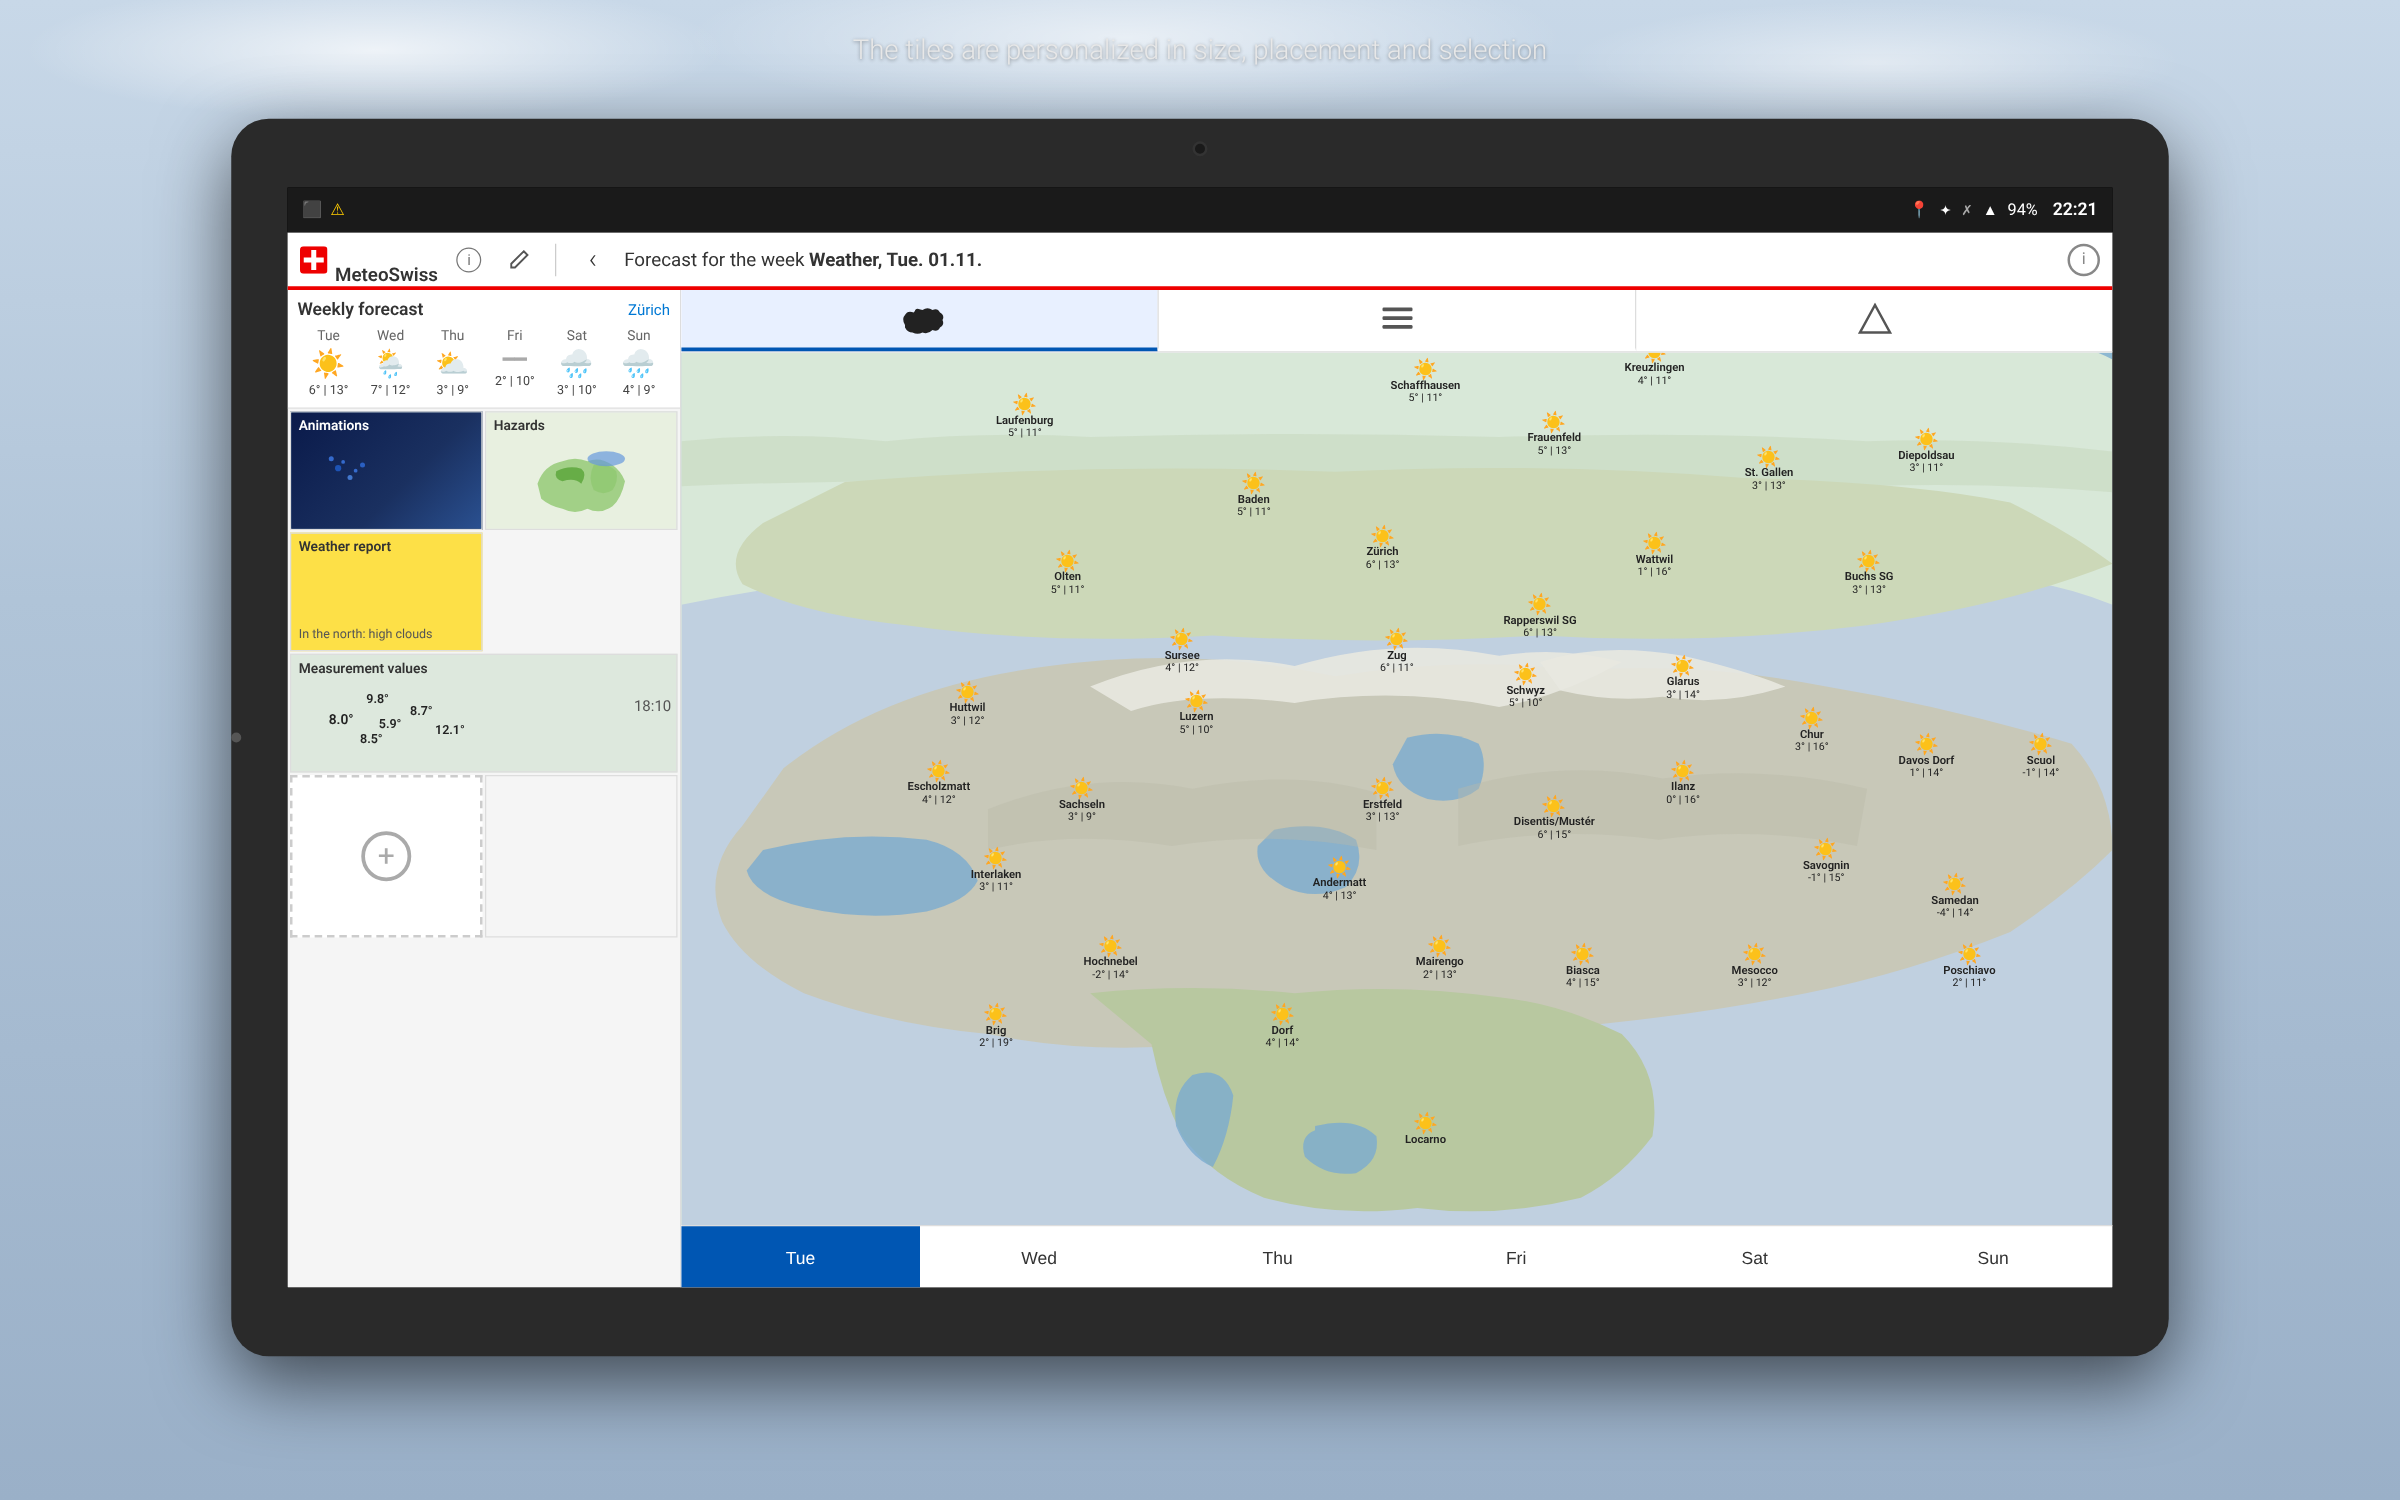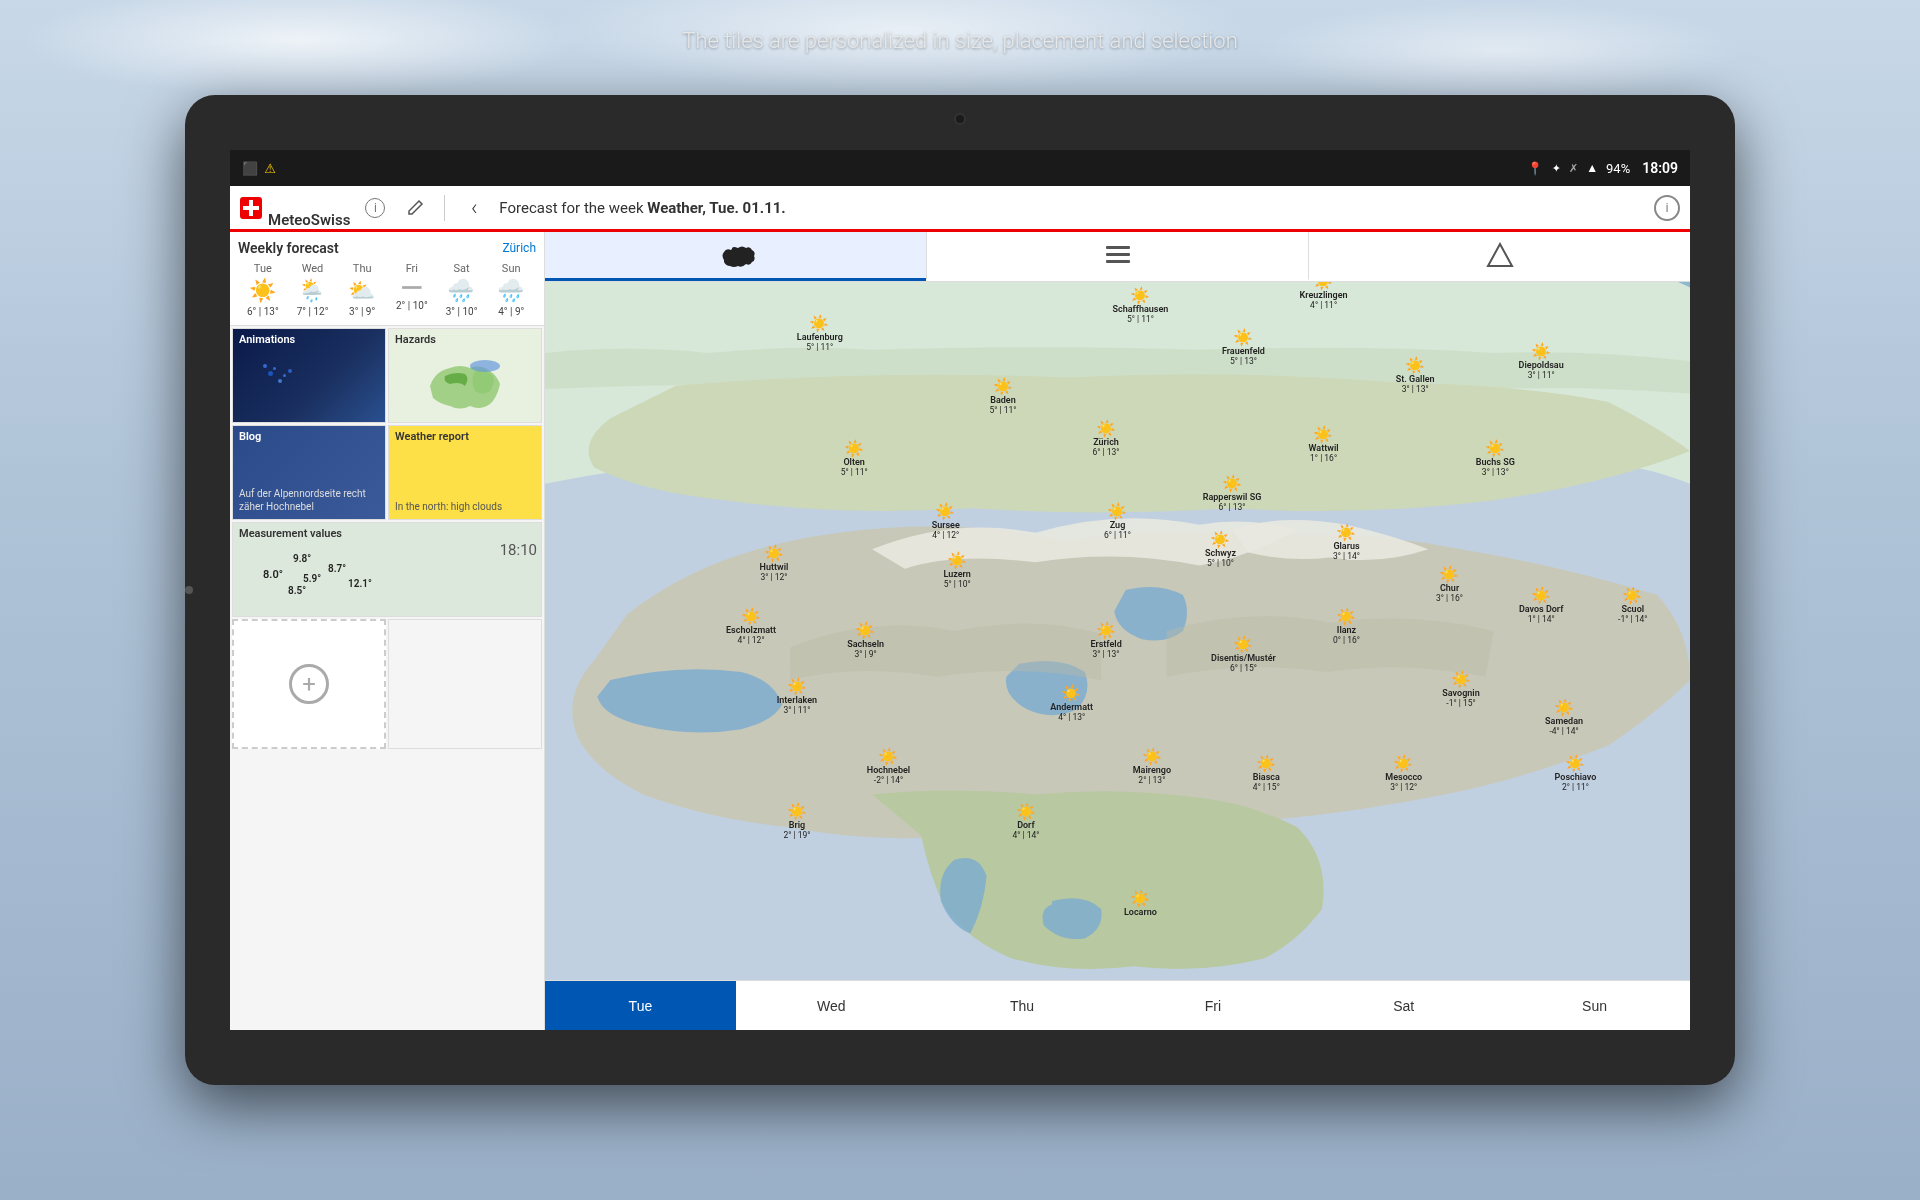--- a/index.html
+++ b/index.html
@@ -486,21 +486,21 @@
 
         <span style="color:#aaa;font-size:13px;">⬛</span>
         <span style="color:#ffcc00;font-size:13px;">⚠</span>
       </div>
       <div class="status-bar-right">
         <span style="font-size:13px;">📍</span>
         <span style="font-size:11px;">✦</span>
         <span style="font-size:11px;color:#aaa;">✗</span>
         <span style="font-size:12px;">▲</span>
         <span>94%</span>
-        <span style="font-size:14px;font-weight:600;margin-left:4px;">18:09</span>
+        <span style="font-size:14px;font-weight:600;margin-left:4px;">22:21</span>
       </div>
     </div>
 
     <div class="app-area">
 
       <div class="app-header">
 
         <div class="app-logo">
 
           <svg class="app-logo-icon" viewBox="0 0 22 22">
@@ -600,33 +600,29 @@
 
                   <path d="M5,30 Q10,15 25,12 Q35,8 45,12 Q55,8 65,15 Q72,20 75,28 Q72,42 65,48 Q55,55 45,50 Q35,55 25,50 Q15,48 8,42 Z" fill="#90c870" opacity="0.8"></path>
                   <path d="M20,20 Q30,15 40,18 Q45,22 40,30 Q35,25 25,28 Q18,26 20,20 Z" fill="#60a840" opacity="0.9"></path>
                   <path d="M50,15 Q60,12 68,20 Q70,28 65,35 Q58,40 50,35 Q45,25 50,15 Z" fill="#90c870" opacity="0.8"></path>
 
                   <ellipse cx="60" cy="10" rx="15" ry="6" fill="#6699dd" opacity="0.7"></ellipse>
                 </svg>
               </div>
             </div>
 
-            <div class="tile blog-tile" style="height:95px;background:linear-gradient(135deg,#2a4a8a,#3a5a9a);">
-              <span class="tile-label" style="color:#fff;">Blog</span>
-              <div class="blog-tile-text">Auf der Alpennordseite recht zäher Hochnebel</div>
-            </div>
 
             <div class="tile weather-report-tile" style="height:95px;background:#fde047;">
               <span class="tile-label">Weather report</span>
               <div class="weather-report-text">In the north: high clouds</div>
             </div>
 
             <div class="tile measurement-tile" style="height:95px;grid-column:span 2;background:#dde8dd;">
               <span class="tile-label">Measurement values</span>
-              <div style="position:absolute;top:18px;right:4px;font-size:15px;color:#555;">18:10</div>
+              <div style="position:absolute;top:34px;right:4px;font-size:12px;color:#555;">18:10</div>
 
               <div style="position:absolute;top:30px;left:60px;font-size:10px;color:#222;font-weight:600;">9.8°</div>
               <div style="position:absolute;top:45px;left:30px;font-size:11px;color:#222;font-weight:600;">8.0°</div>
               <div style="position:absolute;top:50px;left:70px;font-size:10px;color:#222;font-weight:600;">5.9°</div>
               <div style="position:absolute;top:40px;left:95px;font-size:10px;color:#222;font-weight:600;">8.7°</div>
               <div style="position:absolute;top:62px;left:55px;font-size:10px;color:#222;font-weight:600;">8.5°</div>
               <div style="position:absolute;top:55px;left:115px;font-size:10px;color:#222;font-weight:600;">12.1°</div>
             </div>
 
             <div class="add-tile tile">

